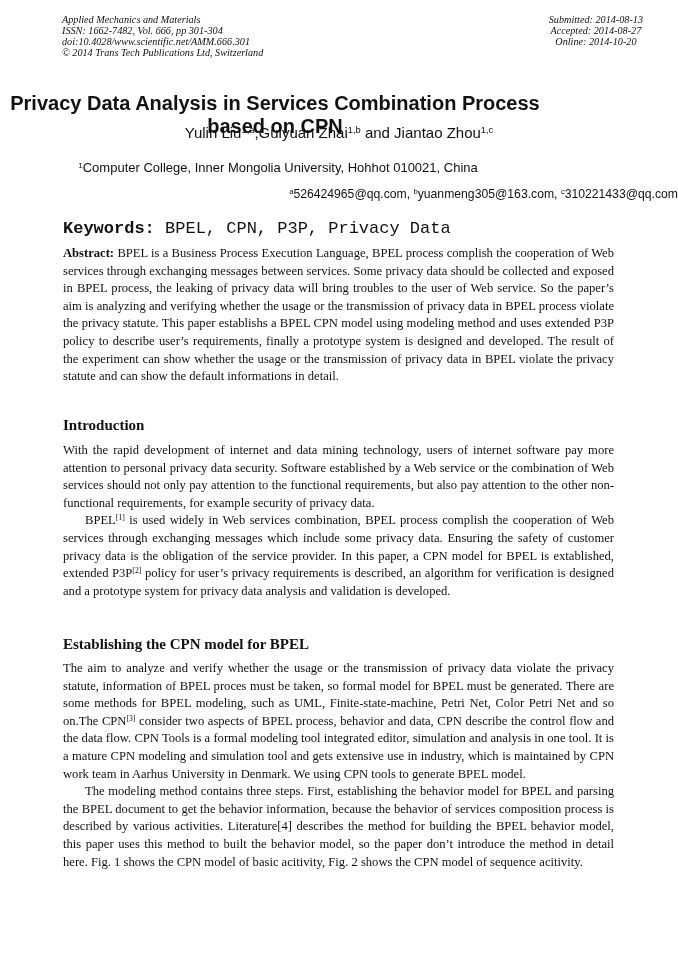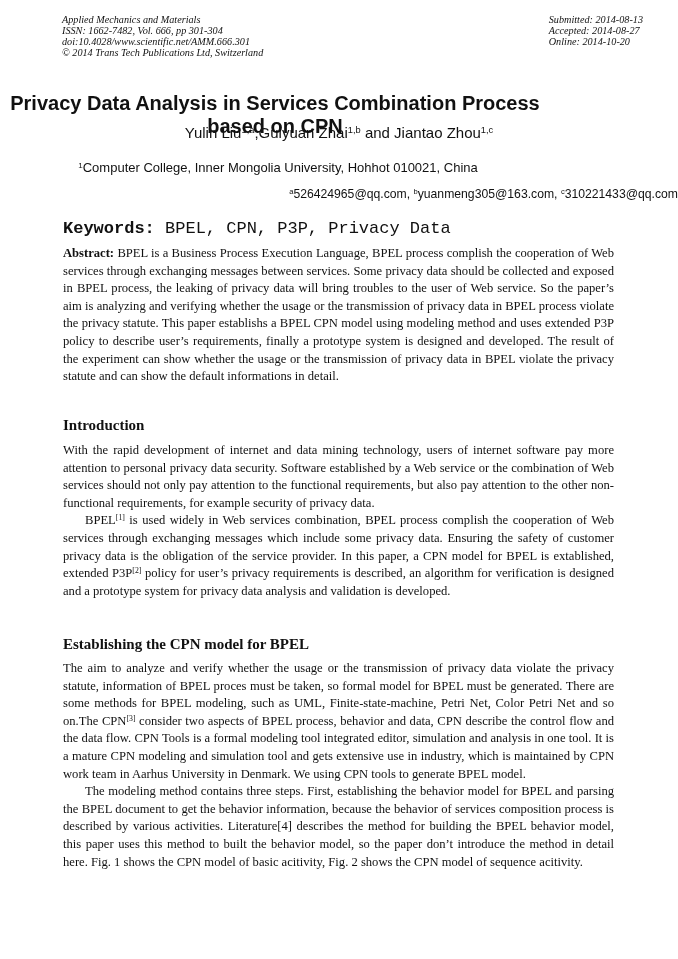--- a/index.html
+++ b/index.html
@@ -1,19 +1,19 @@
 <!DOCTYPE html>
 <html><head>
 <meta charset="utf-8">
 <style>
   html, body { margin: 0; padding: 0; background: #ffffff; }
   body { width: 678px; height: 959px; position: relative; overflow: hidden; color: #111; }
   .page { position: absolute; left: 0; top: 0; width: 678px; height: 959px; padding-left: 29px; }
   .hdr-left { position: absolute; left: 62px; top: 14px; font-family: "Liberation Serif", serif; font-style: italic; font-size: 10.2px; line-height: 11px; }
-  .hdr-right { position: absolute; right: 64px; top: 14px; text-align: left; font-family: "Liberation Serif", serif; font-style: italic; font-size: 10.2px; line-height: 11px; }
+  .hdr-right { position: absolute; right: 64px; top: 14px; text-align: center; font-family: "Liberation Serif", serif; font-style: italic; font-size: 10.2px; line-height: 11px; }
   .title { position: absolute; left: 0; width: 550px; top: 92px; text-align: center; font-family: "Liberation Sans", sans-serif; font-weight: bold; font-size: 20px; }
   .authors { position: absolute; left: 0; width: 678px; top: 124px; text-align: center; font-family: "Liberation Sans", sans-serif; font-size: 15px; }
   .affil { position: absolute; left: 0; width: 556px; top: 160px; text-align: center; font-family: "Liberation Sans", sans-serif; font-size: 13px; }
   .emails { position: absolute; left: 0; width: 678px; top: 187px; text-align: right; font-family: "Liberation Sans", sans-serif; font-size: 12.2px; }
   sup { font-size: 0.62em; vertical-align: 0.55em; line-height: 0; }
   .keywords { position: absolute; left: 63px; top: 219px; font-family: Liberation Mono, monospace; font-size: 17px; }
   .keywords b { font-weight: bold; }
   .body { position: absolute; left: 63px; width: 551px; font-family: "Liberation Serif", serif; font-size: 12.6px; line-height: 17.6px; text-align: justify; }
   .body p { margin: 0; }
   .indent { text-indent: 22px; }

